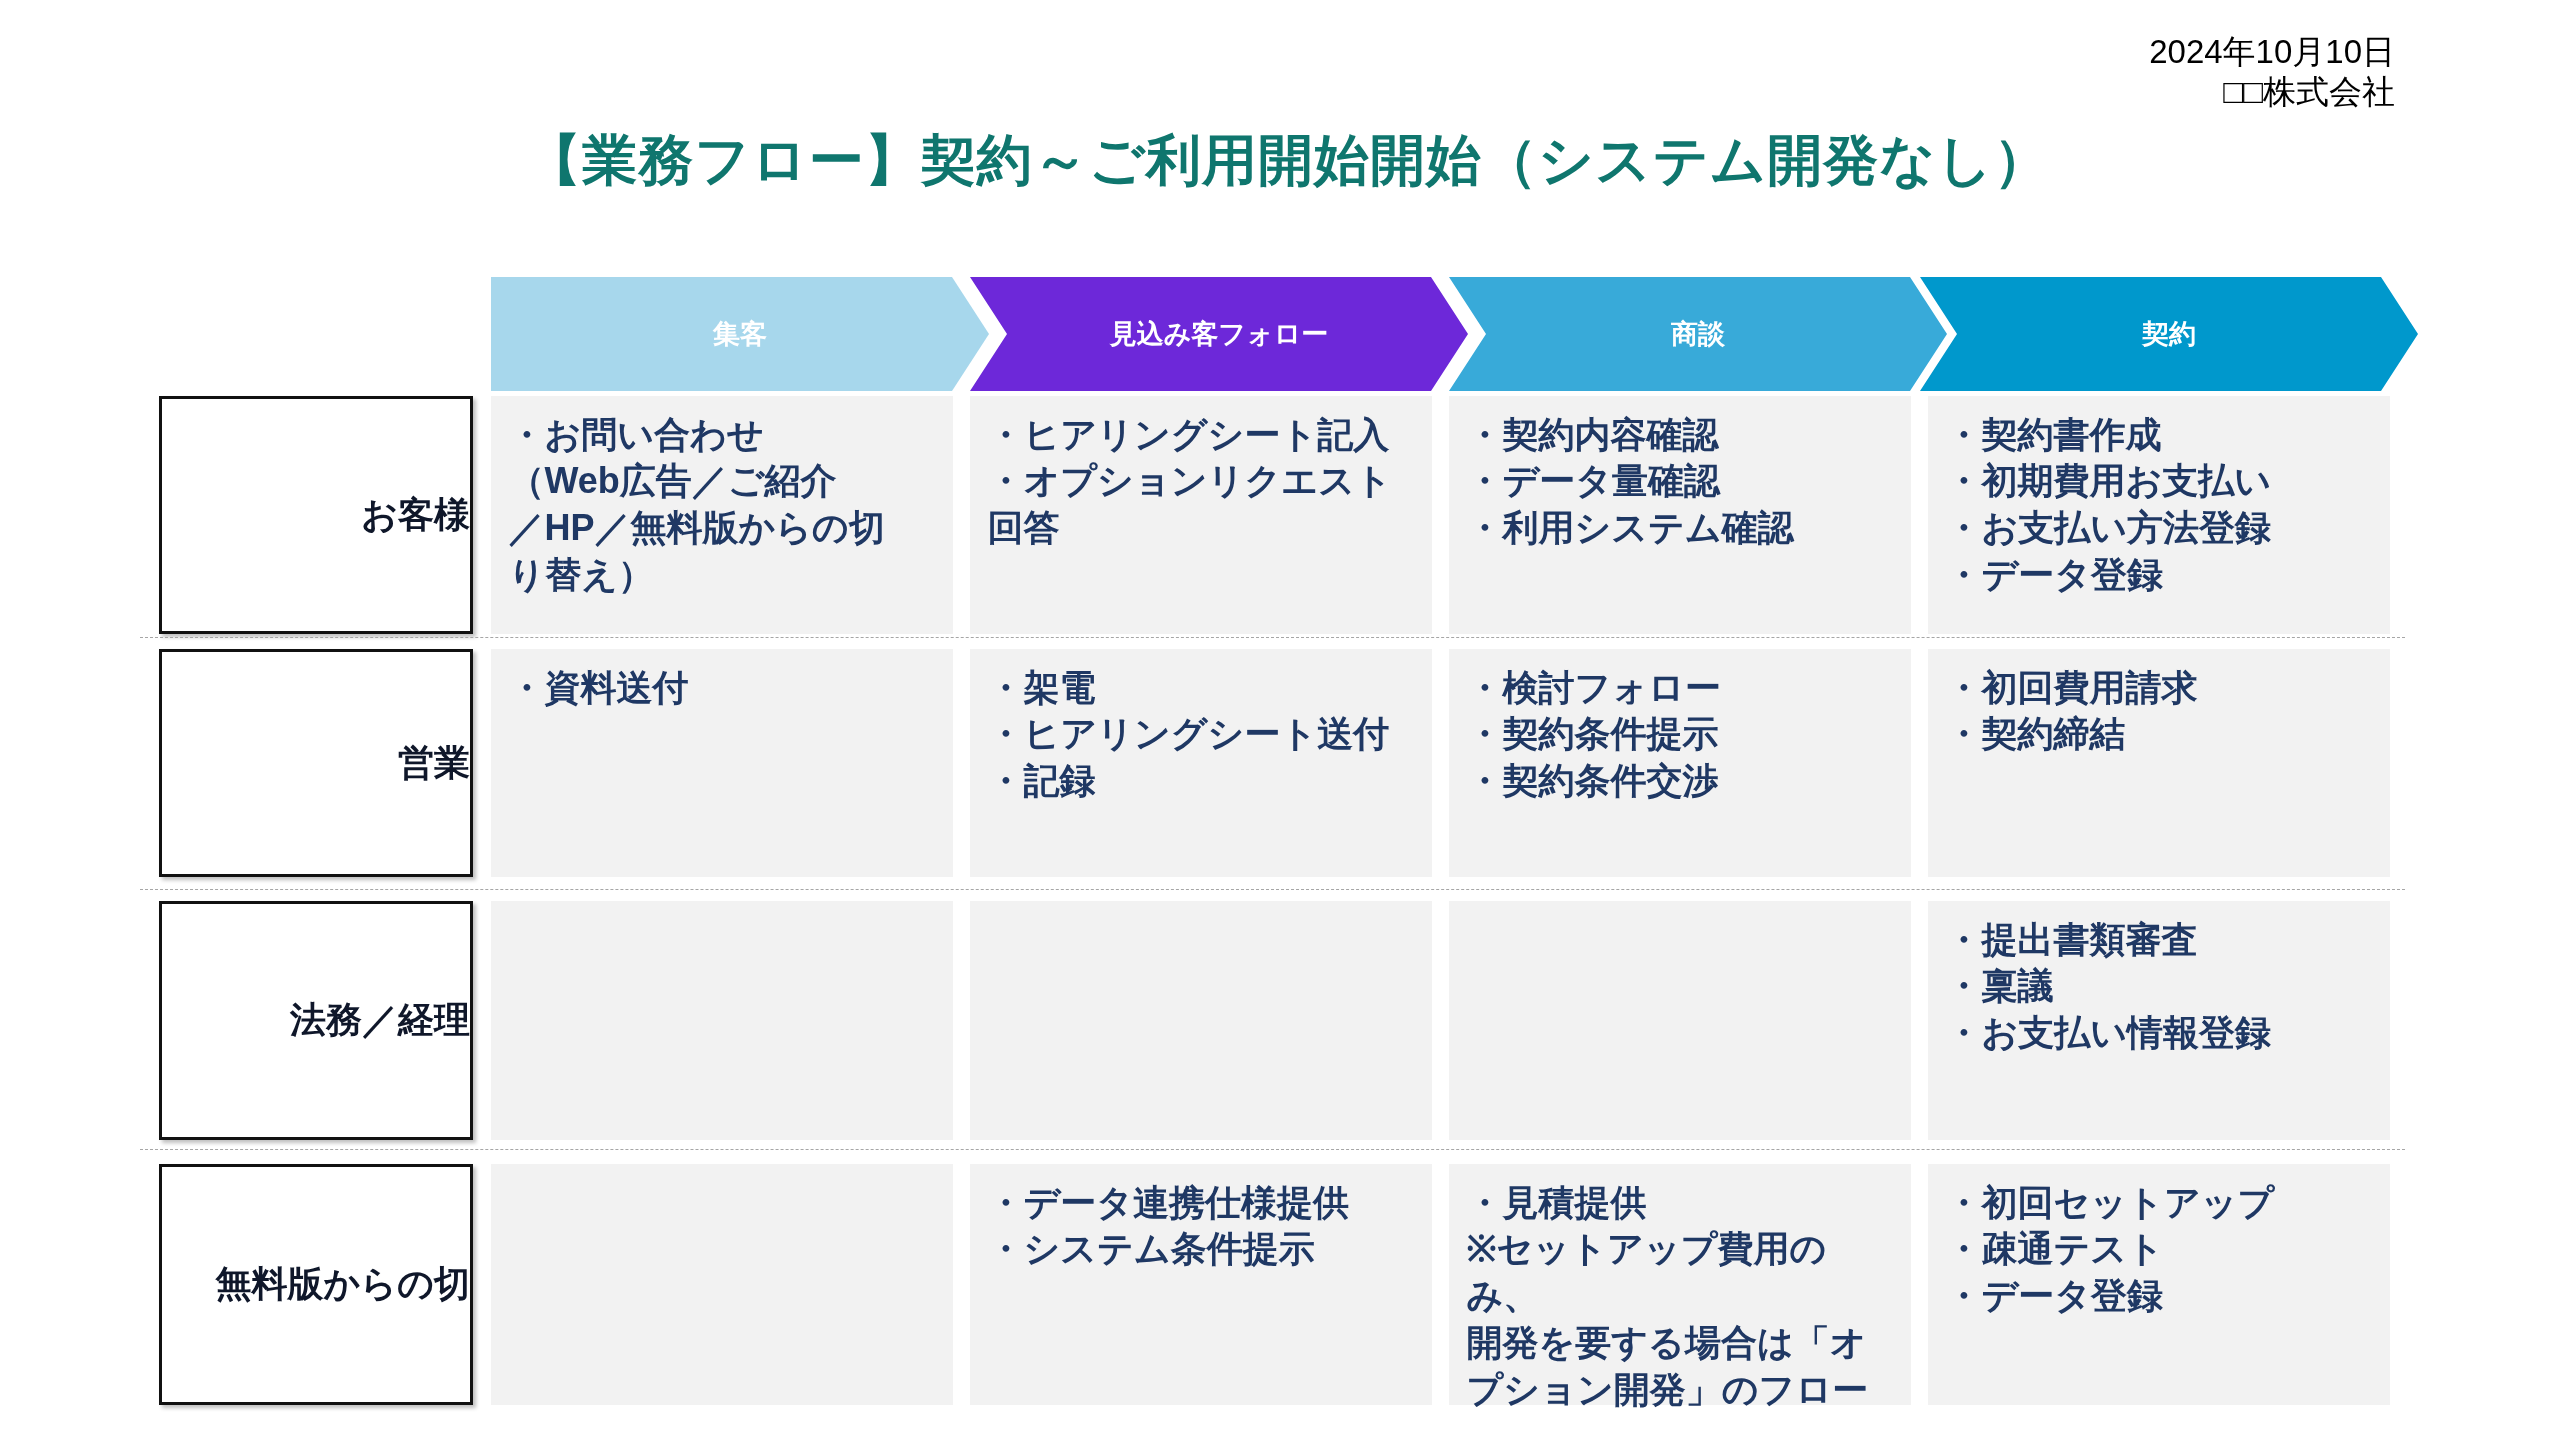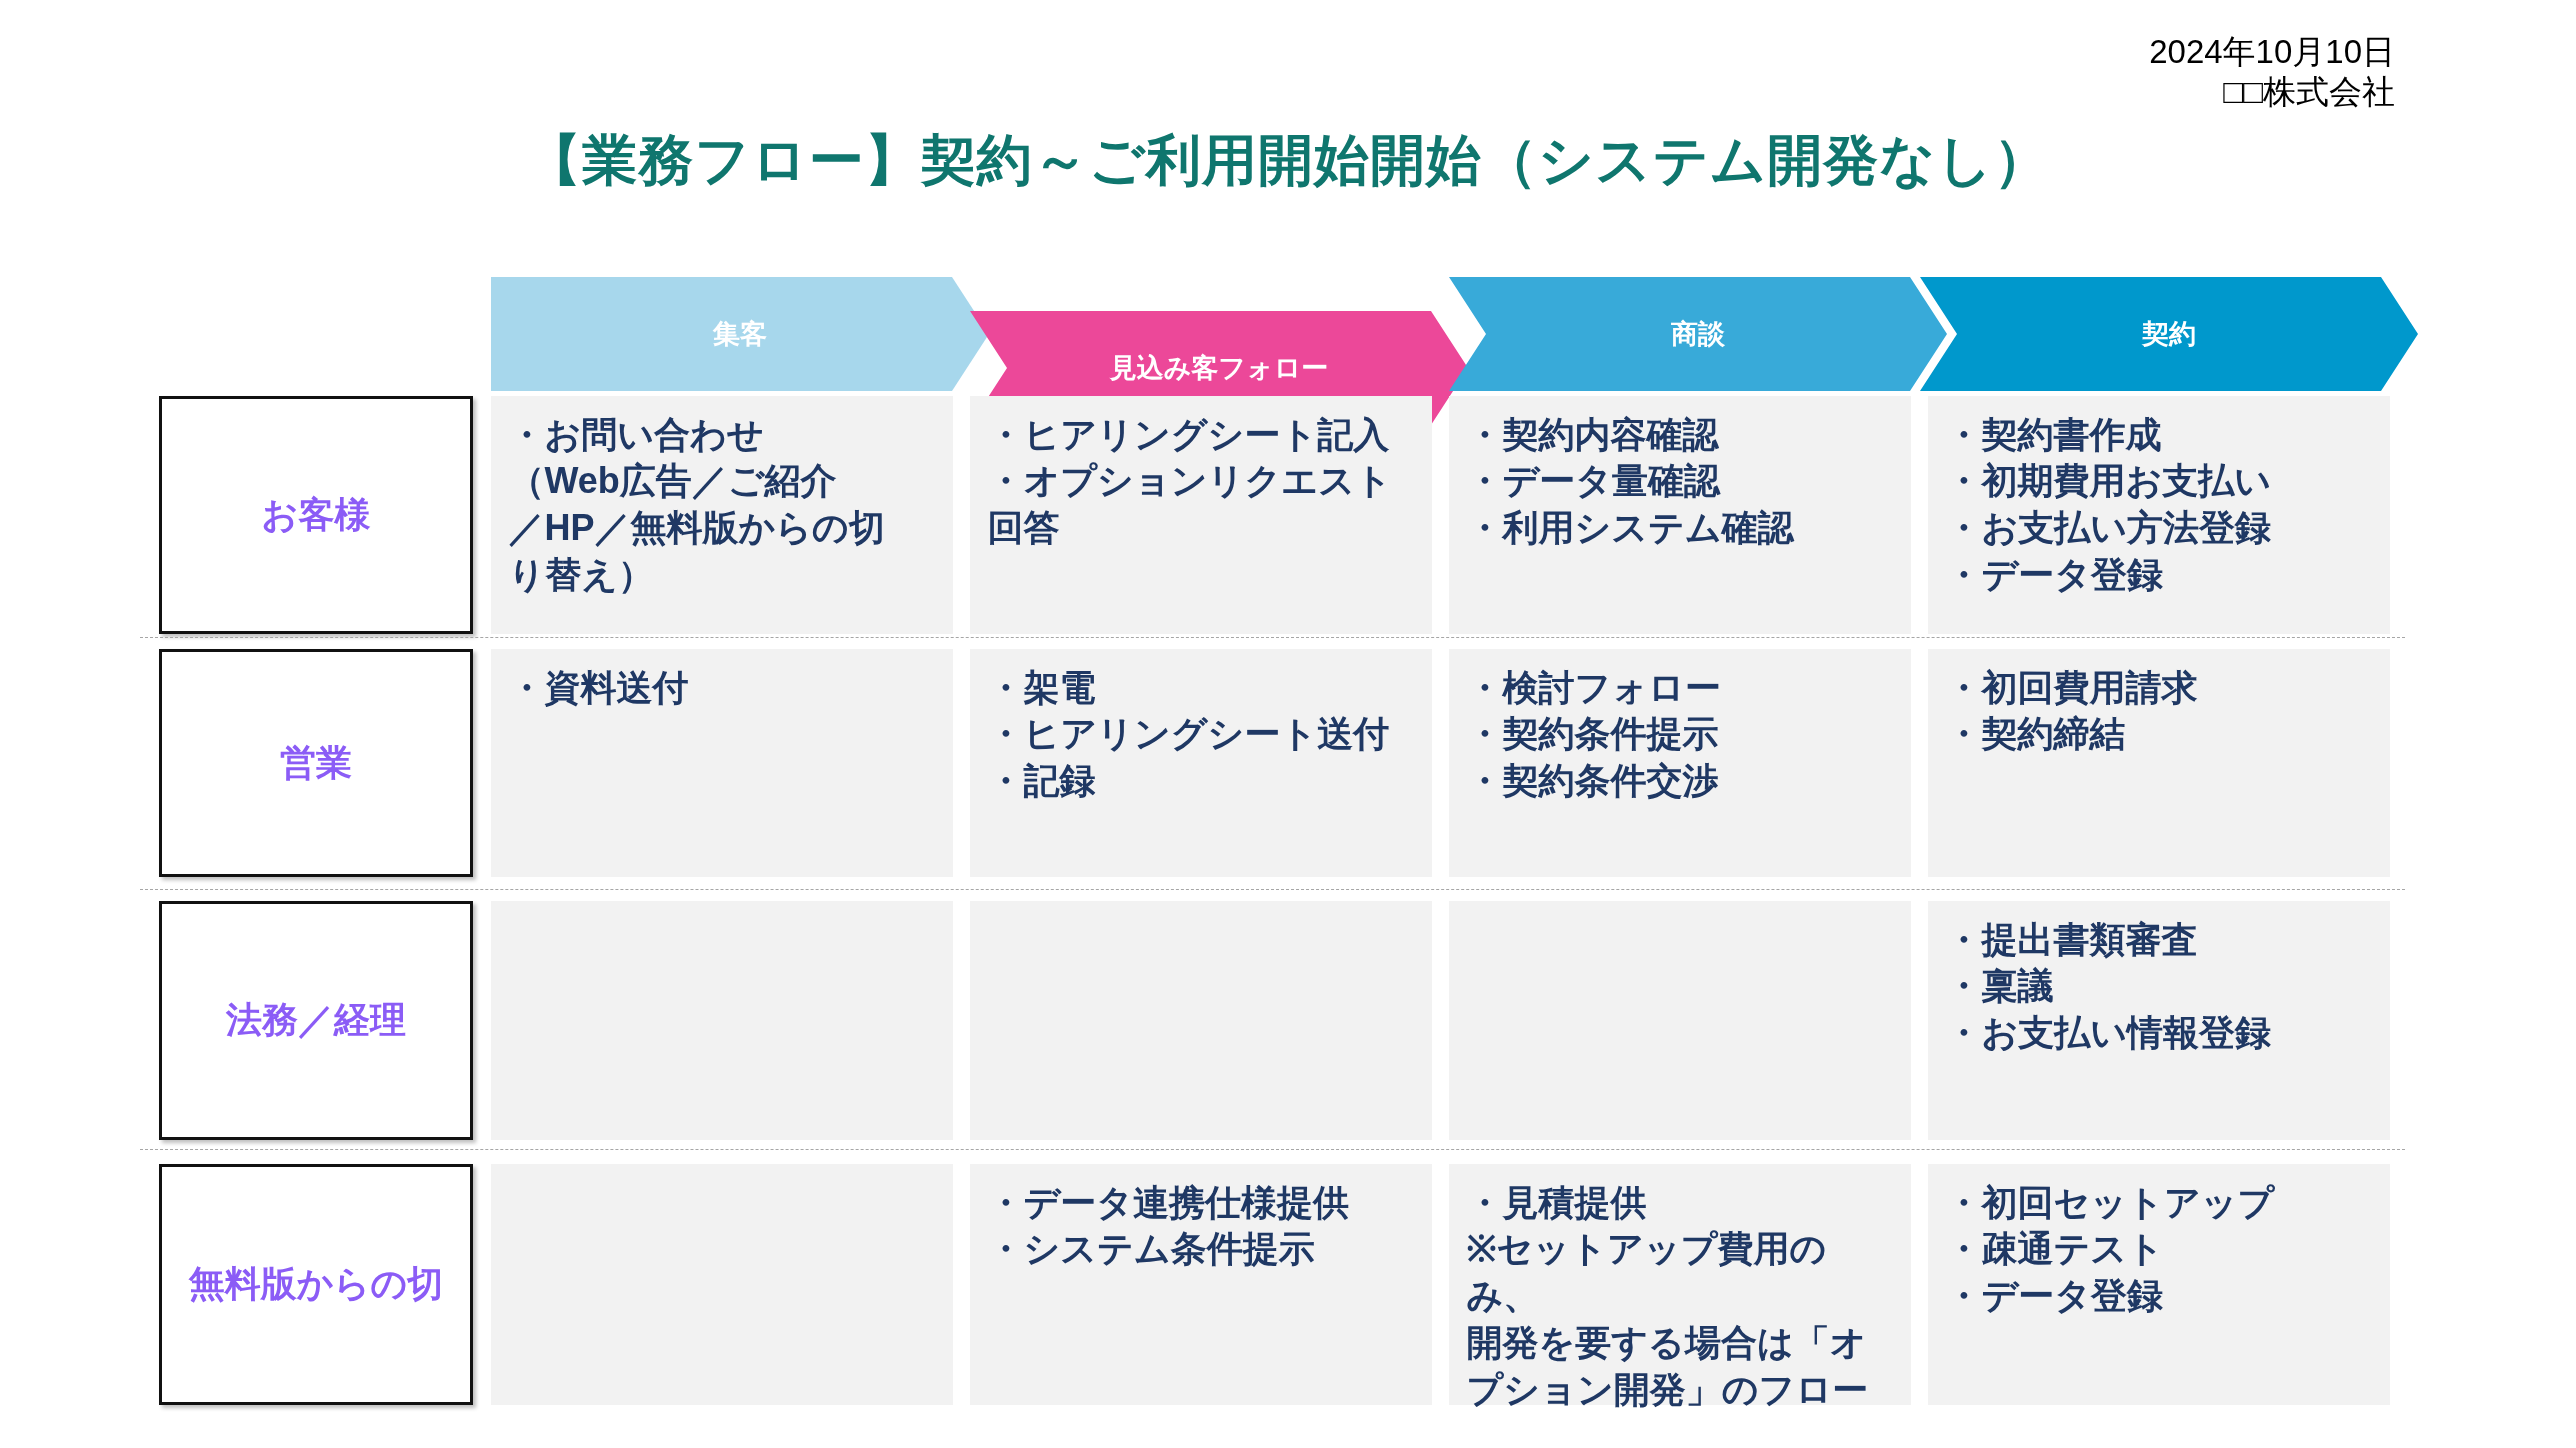--- a/index.html
+++ b/index.html
@@ -43,22 +43,22 @@
   .col-s3{left:1928px;width:462px;}
   
   .lane-box,.cell{position:absolute;box-sizing:border-box;font-weight:bold;}
   .r0{top:396px;height:238px;}
   .r1{top:649px;height:228px;}
   .r2{top:901px;height:239px;}
   .r3{top:1164px;height:241px;}
   .lane-box{
     background:#ffffff;border:3.9px solid #111111;
     box-shadow:2.9px 2.9px 3.9px rgba(0,0,0,0.25);
-    display:flex;align-items:center;justify-content:center;
-    color:#8b5cf6;font-size:36px;
+    display:flex;align-items:center;justify-content:flex-end;
+    color:#0f172a;font-size:36px;
   }
   .cell{
     background:#f2f2f2;
     color:#1f3864;font-size:36px;line-height:1.3;
     padding:15.5px 13.5px 15.5px 17.4px;
     white-space:pre-line;
   }
   .sep{
     position:absolute;left:140px;width:2265px;height:0;
     border-top:1.9px dashed #a6a6a6;
@@ -73,21 +73,21 @@
   <div class="meta">
     <div>2024年10月10日</div>
     <div>□□株式会社</div>
   </div>
 
   <h1 class="title">【業務フロー】契約～ご利用開始開始（システム開発なし）</h1>
 
   <div class="chevron chev-first chev0" style="background: rgb(167, 215, 236);">
     <span>集客</span>
   </div>
-  <div class="chevron chev-next chev1" style="background: #ec4899; margin-top: 34px;">
+  <div class="chevron chev-next chev1" style="background: #6d28d9;">
     <span>見込み客フォロー</span>
   </div>
   <div class="chevron chev-next chev2" style="background: rgb(56, 170, 217);">
     <span>商談</span>
   </div>
   <div class="chevron chev-next chev3" style="background: rgb(0, 152, 204);">
     <span>契約</span>
   </div>
 
   <div class="lane-box r0 col-label">

